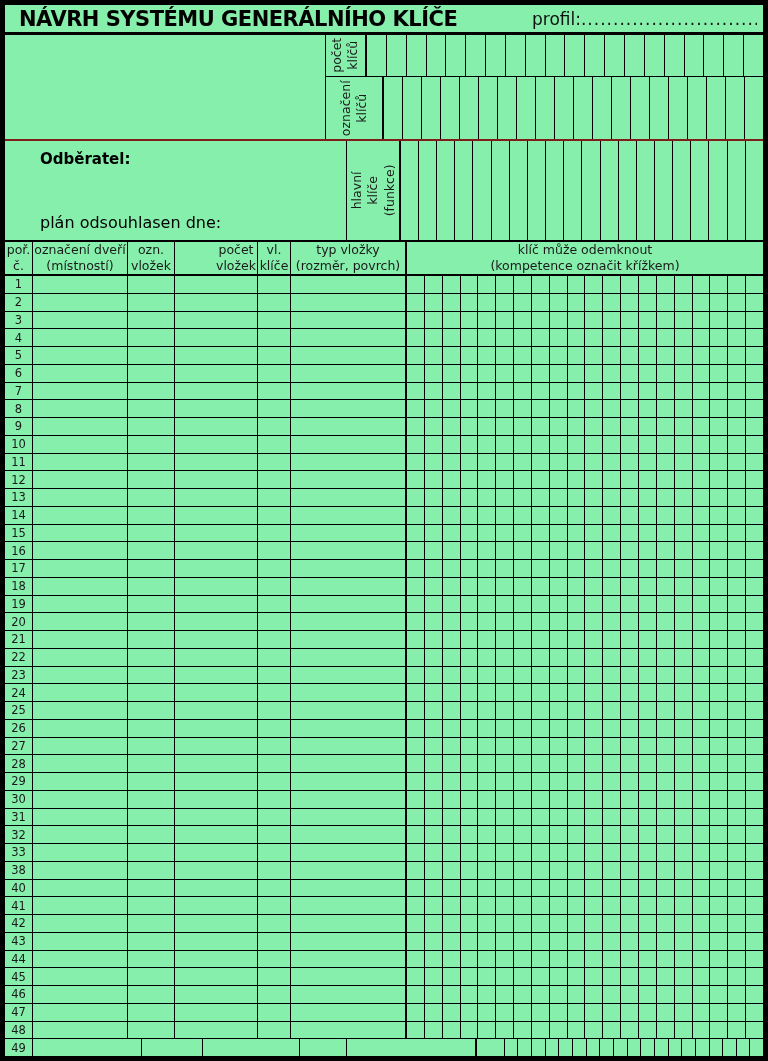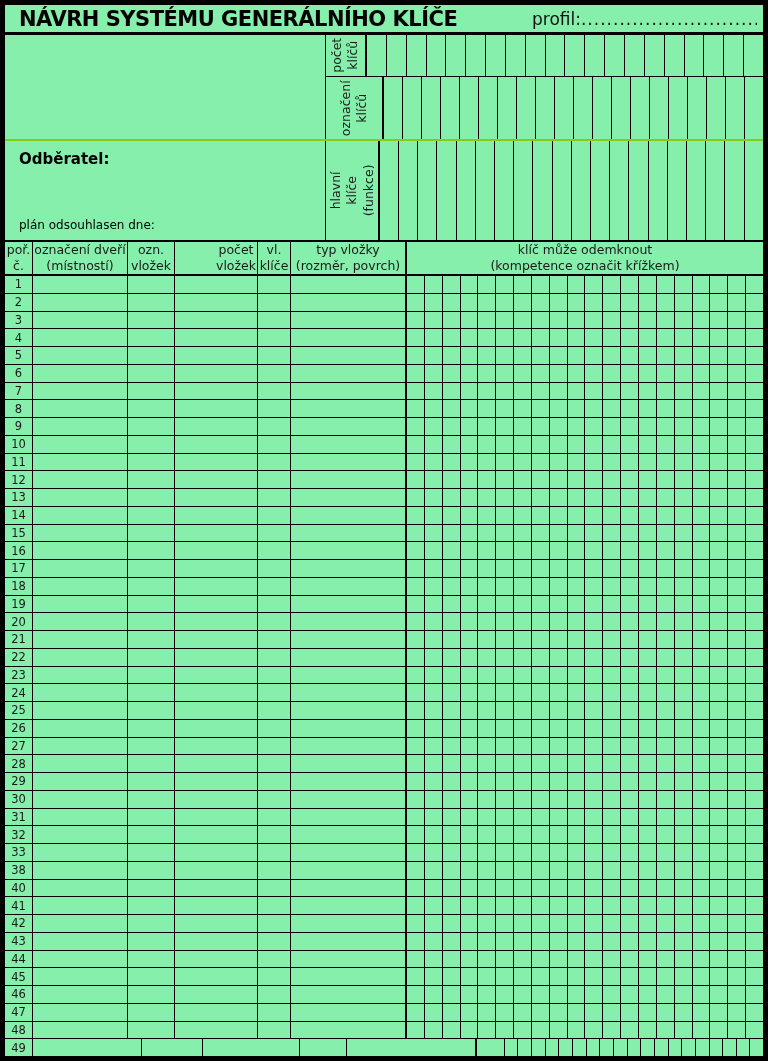--- a/index.html
+++ b/index.html
@@ -49,28 +49,28 @@
     white-space:pre-line;
     text-align:center;
     font-size:12.5px; line-height:1.3;
     color:#1a1a1a;
   }
 
   .gcells { flex:1; display:flex; }
   .gc { flex:1; border-right:1px solid #000; }
   .gc:last-child { border-right:none; }
 
-  .section-b { flex:0 0 101px; display:flex; border-top:2px solid #84cc16; }
+  .section-b { flex:0 0 101px; display:flex; border-top:2px solid #7f1d1d;padding-left:21px; }
   .customer-cell {
     flex:0 0 320px;
     display:flex; flex-direction:column; justify-content:space-between;
     padding:9px 6px 8px 14px;
   }
   .customer-label { font-weight:bold; font-size:15px; }
-  .plan-label { font-size:12px; }
+  .plan-label { font-size:16px; }
 
   
   .header-row {
     flex:0 0 36px;
     display:flex;
     border-top:2px solid #000;
     border-bottom:2px solid #000;
     font-size:12.5px; line-height:1.25;
     text-align:center; color:#1a1a1a;
   }

